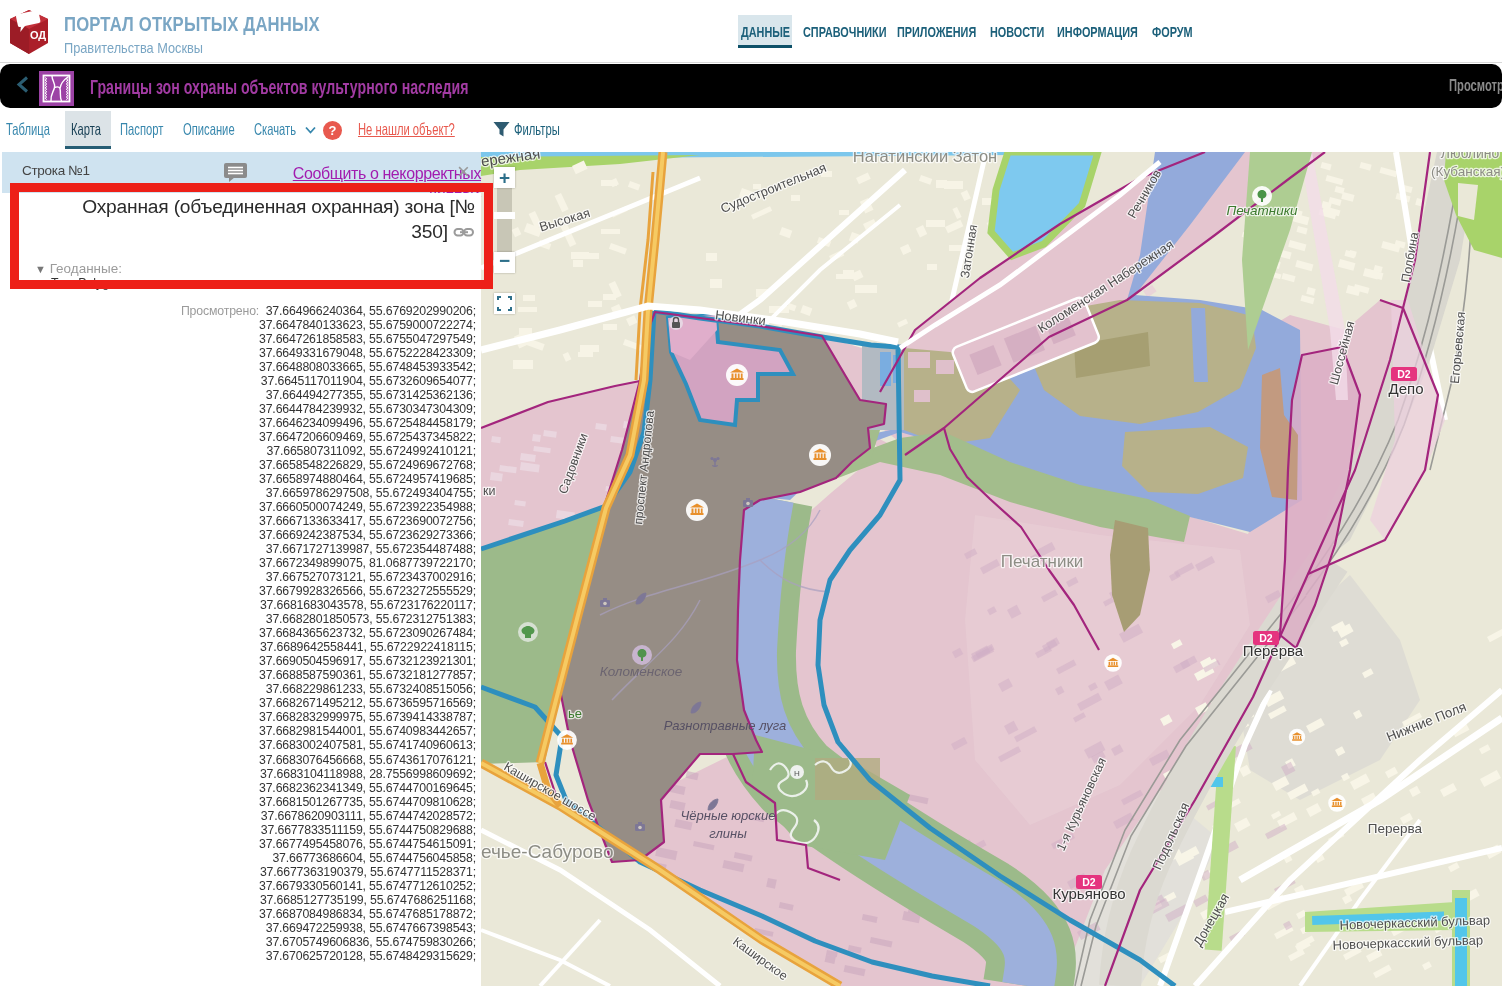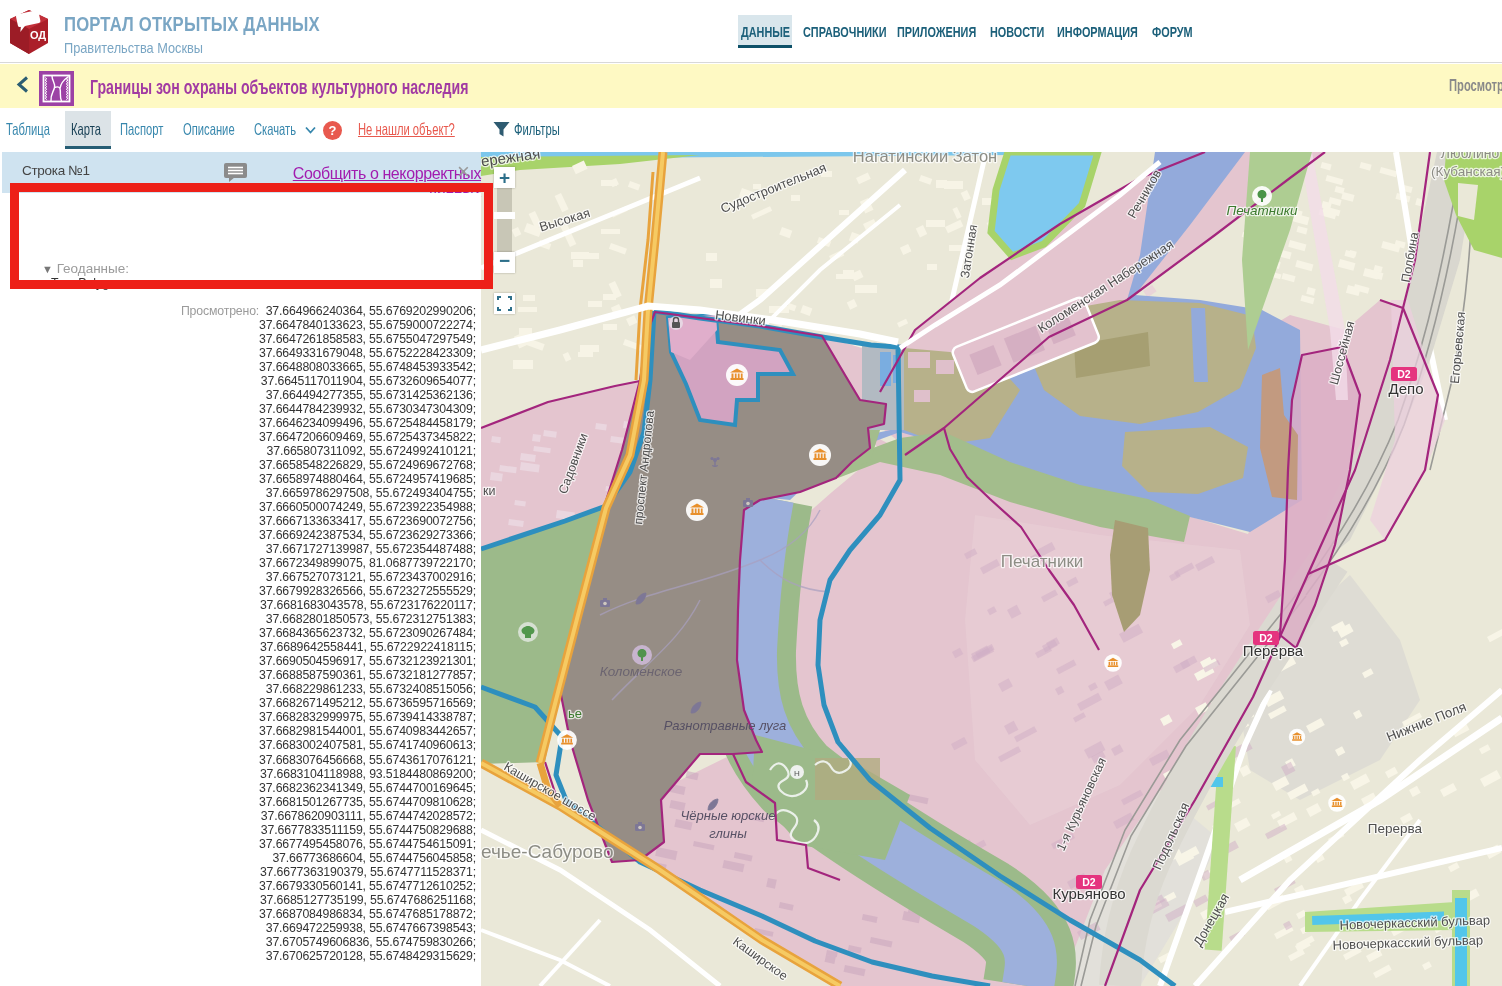--- a/index.html
+++ b/index.html
@@ -2,34 +2,34 @@
 <html><head><meta charset="utf-8">
 <style>
 *{margin:0;padding:0;box-sizing:border-box;}
 html,body{width:1502px;height:986px;overflow:hidden;background:#fff;font-family:"Liberation Sans",sans-serif;}
 #page{position:relative;width:1502px;height:986px;overflow:hidden;}
 .cond{display:inline-block;transform:scaleX(0.8);transform-origin:0 50%;white-space:nowrap;}
 #hdr{position:absolute;left:0;top:0;width:1502px;height:63px;background:#fff;border-bottom:1px solid #d8d8d8;}
 #htitle{position:absolute;left:64px;top:13px;font-size:19.5px;font-weight:bold;color:#7aa6c4;letter-spacing:0.2px;}
 #hsub{position:absolute;left:64px;top:40px;font-size:14.5px;color:#7aa6c4;}
 .nav{position:absolute;top:15px;height:33px;font-size:15.5px;font-weight:bold;color:#1c607a;line-height:33px;}
-#subbar{position:absolute;left:0;top:64px;width:1502px;height:44px;background:#fef9c3;}
+#subbar{position:absolute;left:0;top:64px;width:1502px;height:44px;background:#000000;border-radius:10px;}
 #chev{position:absolute;left:16px;top:12px;width:14px;height:17px;}
 #dsicon{position:absolute;left:39px;top:7px;width:35px;height:35px;background:#9c42a5;}
 #dstitle{position:absolute;left:90px;top:11px;font-size:20.5px;font-weight:bold;color:#a23ba3;}
 #dstitle .cond{transform:scaleX(0.69) !important;}
 #viewright{position:absolute;left:1449px;top:13px;font-size:16px;font-weight:bold;color:#8a8a8a;}
 #tabs{position:absolute;left:0;top:108px;width:1502px;height:44px;background:#fff;}
 .tab{position:absolute;top:0;height:44px;line-height:42px;font-size:16.5px;color:#3787ad;}
 .redq{position:absolute;left:323px;top:13px;width:19px;height:19px;border-radius:50%;background:#e8594e;color:#fff;font-size:13px;font-weight:bold;text-align:center;line-height:19px;}
 #panel{position:absolute;left:2px;top:152px;width:479px;height:834px;background:#fff;text-align:right;}
 #phead{position:absolute;left:0;top:0;width:479px;height:41px;background:#cfe3f0;font-size:13.5px;letter-spacing:-0.3px;color:#444;}
 #pbody{position:absolute;left:0;top:41px;width:479px;height:793px;background:#fff;}
 #ptitle{position:absolute;left:33px;top:1px;width:440px;font-size:19.2px;letter-spacing:-0.2px;color:#2b2b2b;line-height:25px;}
-#geod{position:absolute;left:40px;top:68px;font-size:13.5px;color:#9b9b9b;}
+#geod{position:absolute;left:33px;top:68px;font-size:13.5px;color:#9b9b9b;}
 #tipline{position:absolute;left:49px;top:83px;font-size:12.3px;color:#333;}
 #clist{position:absolute;left:49px;top:111px;width:425px;font-size:12.3px;letter-spacing:-0.15px;color:#333;}
 .cline{line-height:14.02px;white-space:nowrap;}
 .clab{color:#9b9b9b;}
 #redbox{position:absolute;left:10px;top:183px;width:483px;height:106px;border:9px solid #ed2018;z-index:30;}
 .mctl{position:absolute;width:21px;height:21px;background:#fff;color:#2c6f8a;font-weight:bold;text-align:center;z-index:20;box-shadow:0 0 2px rgba(0,0,0,0.3);}
 #mtrack{position:absolute;left:497px;top:186px;width:15px;height:66px;background:rgba(100,95,80,0.25);z-index:19;}
 #mhandle{position:absolute;left:494px;top:212px;width:21px;height:7px;background:#fff;z-index:20;}
 svg text.halo{paint-order:stroke;stroke:rgba(255,255,255,0.75);stroke-width:2.5px;stroke-linejoin:round;}
 #map{position:absolute;left:0;top:152px;}
@@ -693,20 +693,27 @@
 <rect x="0" y="0" width="23" height="15" rx="2" fill="#8b8b8b"></rect>
 <path d="M5,14 L5,19 L11,14 Z" fill="#8b8b8b"></path>
 <line x1="4" y1="4.5" x2="19" y2="4.5" stroke="#fff" stroke-width="1.6"></line>
 <line x1="4" y1="7.5" x2="19" y2="7.5" stroke="#fff" stroke-width="1.6"></line>
 <line x1="4" y1="10.5" x2="19" y2="10.5" stroke="#fff" stroke-width="1.6"></line>
 </svg>
     <a style="position:absolute;left:248px;top:13px;color:#a21caf;text-decoration:underline;font-size:16px;letter-spacing:-0.4px;">Сообщить о некорректных данных</a>
     <span style="position:absolute;left:455px;top:7px;font-size:22px;color:#999;">×</span>
   </div>
   <div id="pbody">
+    <div id="ptitle">Охранная (объединенная охранная) зона [№<br>350] <svg width="22" height="14" viewBox="0 0 22 14" style="vertical-align:-1px;">
+<g fill="none" stroke="#9b9b9b" stroke-width="2">
+<rect x="1.5" y="4" width="9" height="6.5" rx="3.2"></rect>
+<rect x="11" y="4" width="9" height="6.5" rx="3.2"></rect>
+<line x1="7" y1="7.2" x2="15" y2="7.2"></line>
+</g>
+          </svg></div>
     <div id="geod"><span style="color:#777;font-size:11px;">▼</span> Геоданные:</div>
     <div id="tipline">Тип: Polygon</div>
     <div id="clist">
 <div class="cline"><span class="clab">Просмотрено:</span>&nbsp; 37.664966240364, 55.6769202990206;</div>
 <div class="cline">37.6647840133623, 55.6759000722274;</div>
 <div class="cline">37.6647261858583, 55.6755047297549;</div>
 <div class="cline">37.6649331679048, 55.6752228423309;</div>
 <div class="cline">37.6648808033665, 55.6748453933542;</div>
 <div class="cline">37.6645117011904, 55.6732609654077;</div>
 <div class="cline">37.664494277355, 55.6731425362136;</div>
@@ -729,21 +736,21 @@
 <div class="cline">37.6684365623732, 55.6723090267484;</div>
 <div class="cline">37.6689642558441, 55.6722922418115;</div>
 <div class="cline">37.6690504596917, 55.6732123921301;</div>
 <div class="cline">37.6688587590361, 55.6732181277857;</div>
 <div class="cline">37.668229861233, 55.6732408515056;</div>
 <div class="cline">37.6682671495212, 55.6736595716569;</div>
 <div class="cline">37.6682832999975, 55.6739414338787;</div>
 <div class="cline">37.6682981544001, 55.6740983442657;</div>
 <div class="cline">37.6683002407581, 55.6741740960613;</div>
 <div class="cline">37.6683076456668, 55.6743617076121;</div>
-<div class="cline">37.6683104118988, 93.5184480869200;</div>
+<div class="cline">37.6683104118988, 28.7556998609692;</div>
 <div class="cline">37.6682362341349, 55.6744700169645;</div>
 <div class="cline">37.6681501267735, 55.6744709810628;</div>
 <div class="cline">37.6678620903111, 55.6744742028572;</div>
 <div class="cline">37.6677833511159, 55.6744750829688;</div>
 <div class="cline">37.6677495458076, 55.6744754615091;</div>
 <div class="cline">37.66773686604, 55.6744756045858;</div>
 <div class="cline">37.6677363190379, 55.6747711528371;</div>
 <div class="cline">37.6679330560141, 55.6747712610252;</div>
 <div class="cline">37.6685127735199, 55.6747686251168;</div>
 <div class="cline">37.6687084986834, 55.6747685178872;</div>

